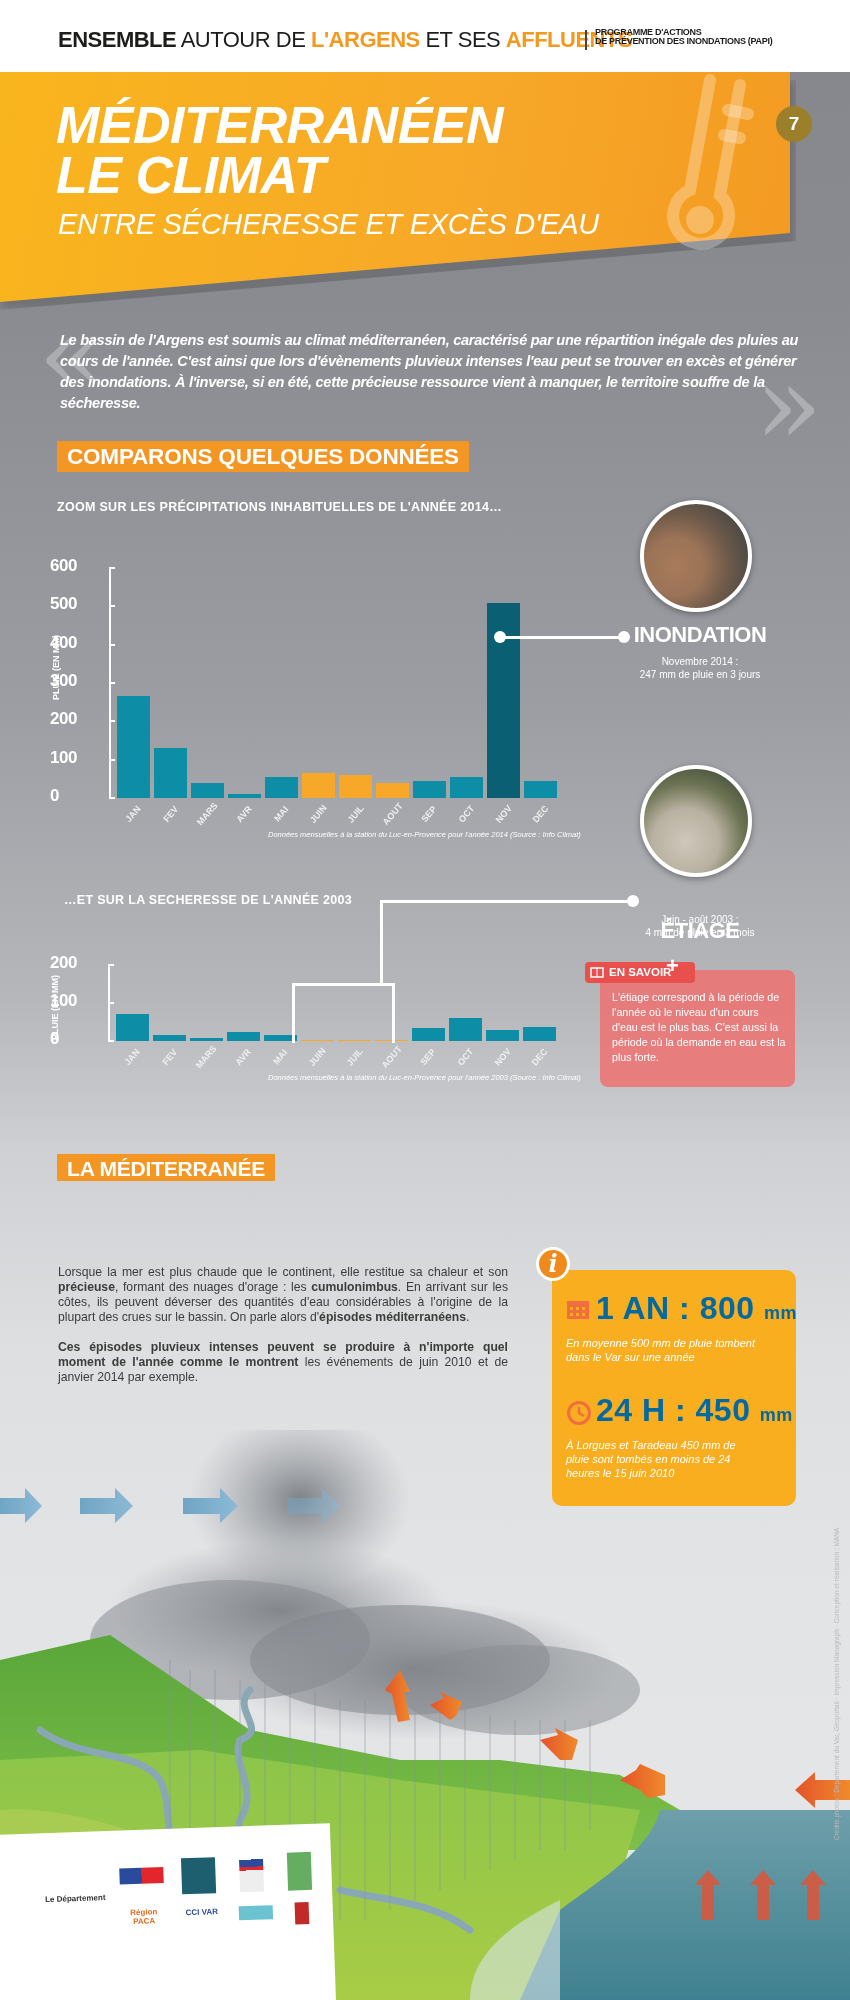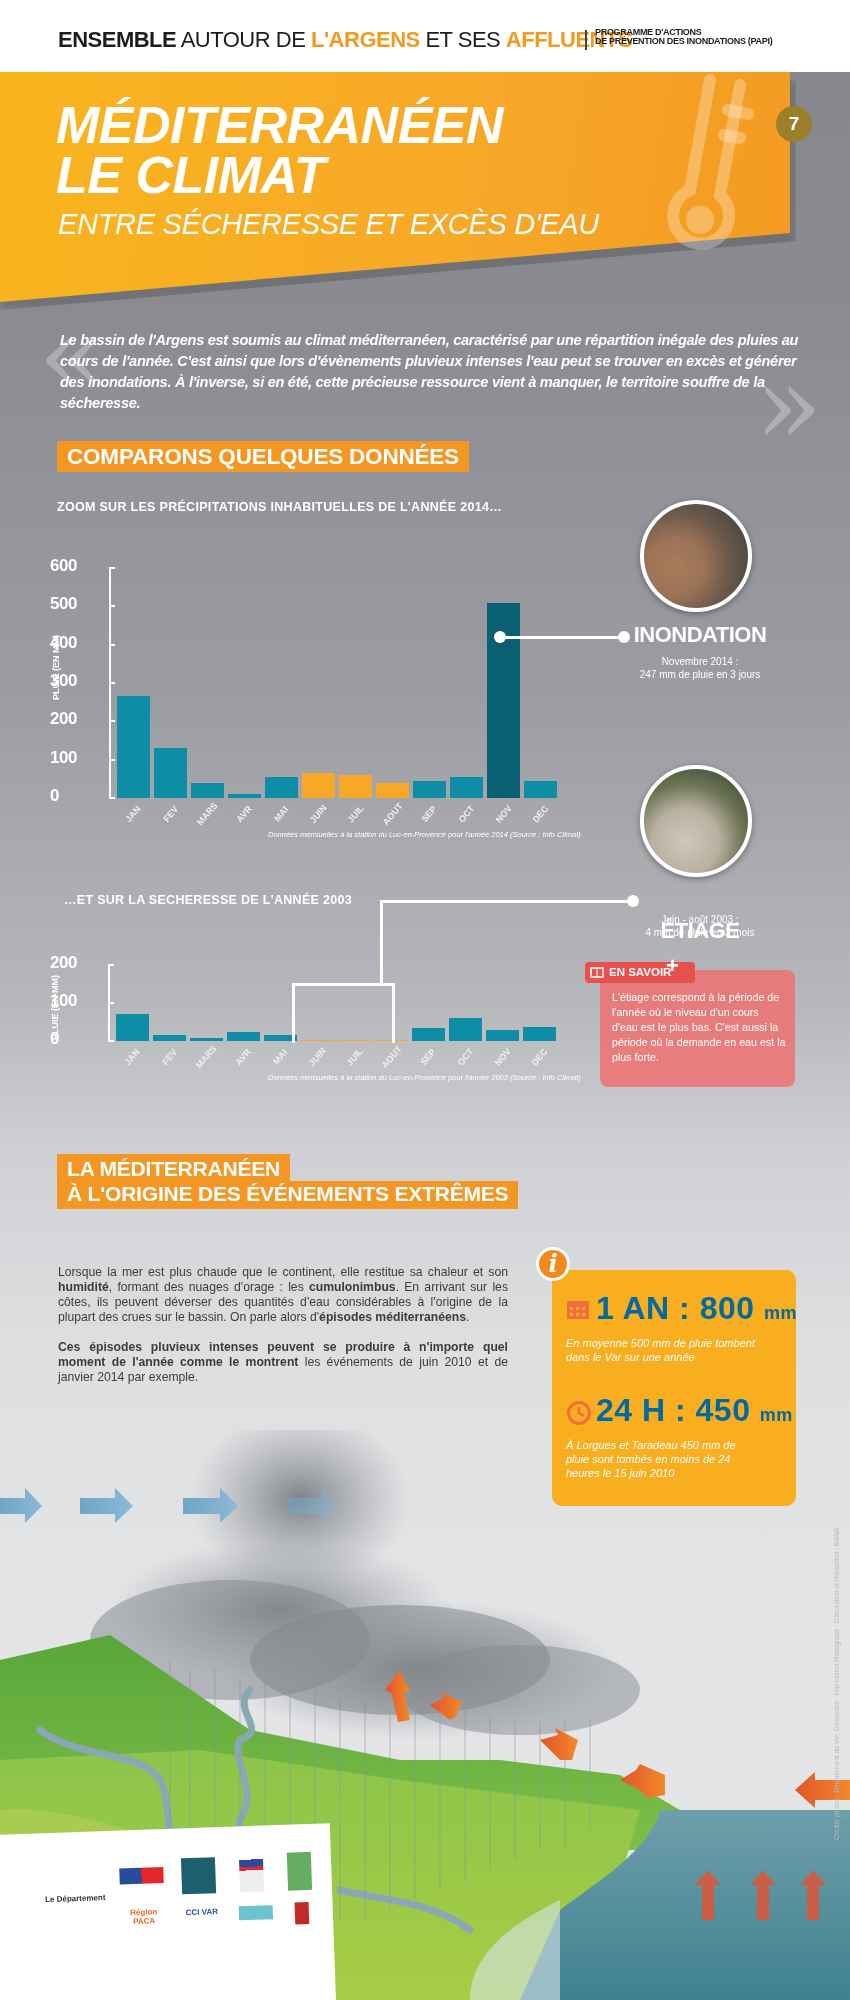--- a/index.html
+++ b/index.html
@@ -388,27 +388,26 @@
     <polygon points="850,350 815,350 815,342 795,360 815,378 815,370 850,370"></polygon>
   </g>
   <g fill="#e75132" opacity="0.8">
     <polygon points="695,455 708,440 721,455 714,455 714,490 702,490 702,455"></polygon>
     <polygon points="750,455 763,440 776,455 769,455 769,490 757,490 757,455"></polygon>
     <polygon points="800,455 813,440 826,455 819,455 819,490 807,490 807,455"></polygon>
   </g>
 </svg>
 
 <div class="abs" style="left:57px;top:1154px;">
-  <div class="sec-head" style="display:inline-block;font-size:21px;padding:2px 10px 0;">LA MÉDITERRANÉEN</div><br>
-  <div class="sec-head" style="display:inline-block;font-size:21px;padding:0 10px 3px;">À L'ORIGINE DES ÉVÉNEMENTS EXTRÊMES</div>
+  <div class="sec-head" style="display:inline-block;font-size:21px;padding:2px 10px 0;">LA MÉDITERRANÉE</div><br>
 </div>
 
 <div class="abs body-text">
   <p>
-    <span>Lorsque la mer est plus chaude que le continent, elle restitue sa chaleur et son </span><b>humidité</b><span>, formant des nuages d'orage : les </span><b>cumulonimbus</b><span>. En arrivant sur les côtes, ils peuvent déverser des quantités d'eau considérables à l'origine de la plupart des crues sur le bassin. On parle alors d'</span><b>épisodes méditerranéens</b><span>.</span>
+    <span>Lorsque la mer est plus chaude que le continent, elle restitue sa chaleur et son </span><b>précieuse</b><span>, formant des nuages d'orage : les </span><b>cumulonimbus</b><span>. En arrivant sur les côtes, ils peuvent déverser des quantités d'eau considérables à l'origine de la plupart des crues sur le bassin. On parle alors d'</span><b>épisodes méditerranéens</b><span>.</span>
   </p>
   <p style="margin-top:15px;">
     <b>Ces épisodes pluvieux intenses peuvent se produire à n'importe quel moment de l'année comme le montrent</b><span> les événements de juin 2010 et de janvier 2014 par exemple.</span>
   </p>
 </div>
 
 <div class="abs info-box"></div>
 <div class="abs info-i">i</div>
 <svg class="abs" style="left:566px;top:1298px;" width="24" height="22">
   <rect x="1" y="3" width="22" height="18" fill="#f06e3f"></rect>

